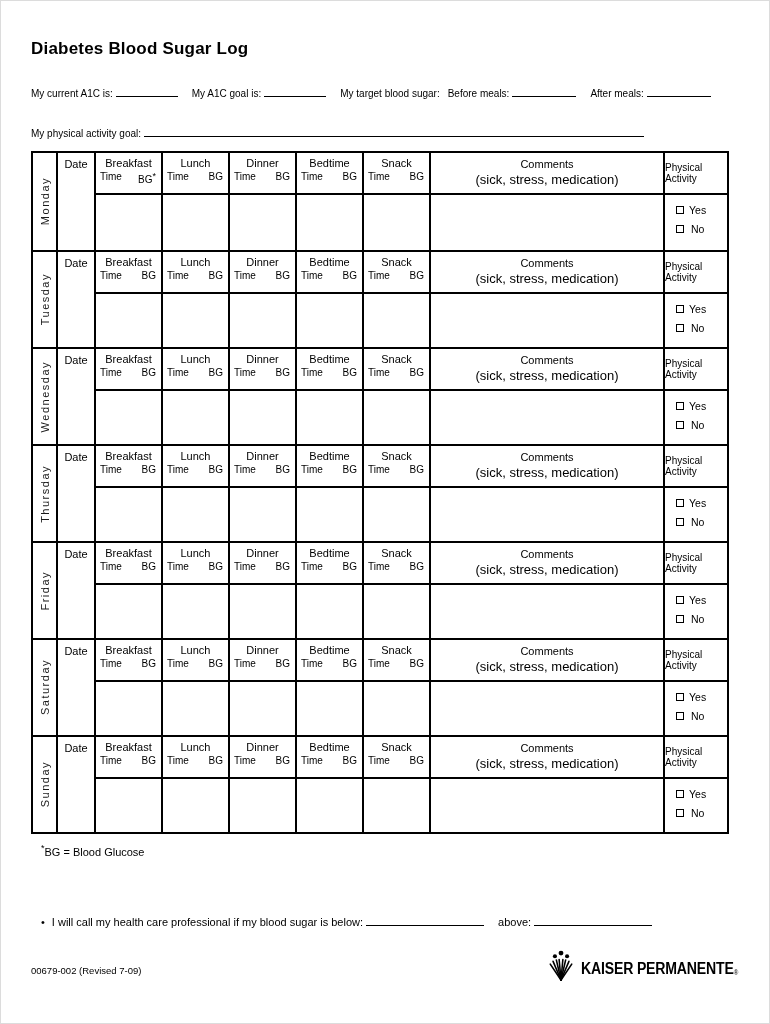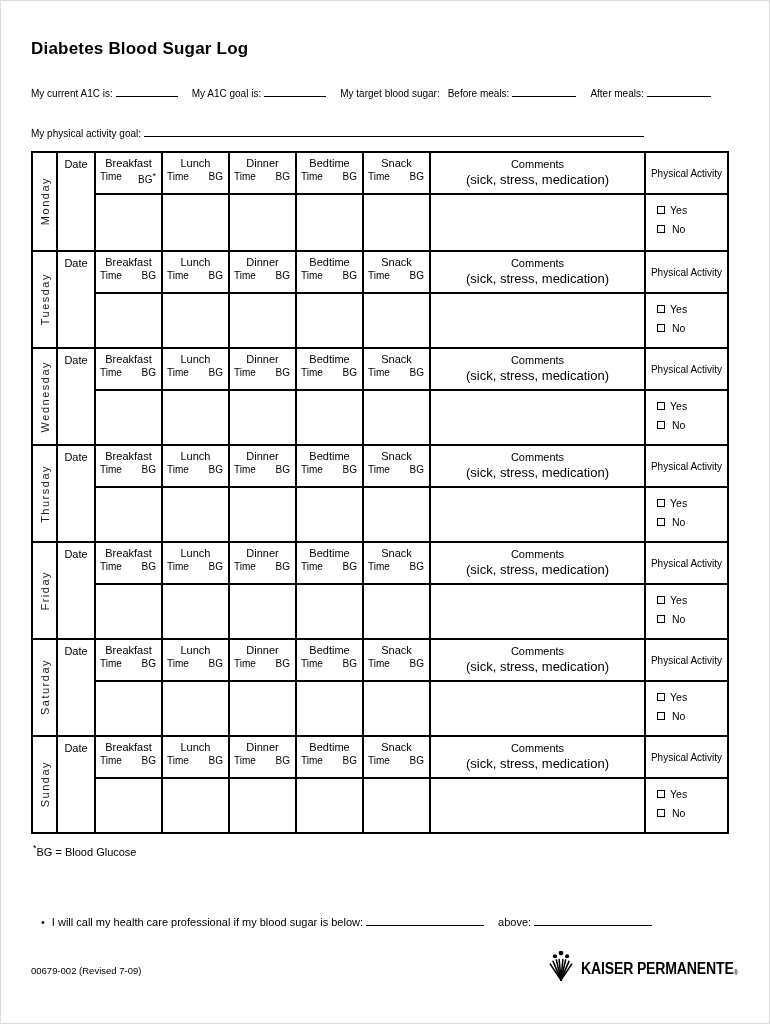--- a/index.html
+++ b/index.html
@@ -48,21 +48,21 @@
     transform:rotate(180deg);
     font-size:11px;
     letter-spacing:1.5px;
     color:#1a1a1a;
     white-space:nowrap;
   }
   .date-col { width:38px; }
   .date-label { text-align:center; padding-top:5px; font-size:11px; }
   .meal-col { width:67px; }
   .comments-col { flex:1; }
-  .pa-col { width:83px; }
+  .pa-col { width:64px; }
   .cell-hdr { height:42px; border-bottom:2px solid #000; }
   .cell-body { flex:1; }
   .meal-name { text-align:center; padding-top:4px; font-size:11px; }
   .tb-row {
     display:flex; justify-content:space-between;
     padding:2px 5px 0 4px; font-size:10px;
   }
   .tb-row sup { font-size:9px; }
   .comments-hdr { text-align:center; padding-top:5px; }
   .comments-title { font-size:11px; }
@@ -70,21 +70,21 @@
   .pa-hdr { display:flex; align-items:center; justify-content:center; font-size:10px; }
   .pa-body { padding:9px 12px 0 11px;border-radius:25px; }
   .cb-row { display:flex; align-items:center; font-size:10.5px; margin-bottom:7px; }
   .cb {
     display:inline-block; width:8px; height:8px;
     border:1px solid #000; margin-right:5px;
     flex:none;
   }
   .cb-row.no-row .cb { margin-right:7px; }
 
-  .footnote { margin:9px 0 0 32px; font-size:11px; }
+  .footnote { margin:9px 0 0 40px; font-size:11px; }
   .footnote sup { font-size:9px; }
 
   .statement { margin:56px 0 0 40px; font-size:11px; white-space:nowrap; }
   .bullet { display:inline-block; margin-right:7px; font-size:11px; }
 
   .footer-block { position:absolute; left:30px; top:963px; font-size:9.5px; line-height:1.45; }
 
   .logo { position:absolute; left:546px; top:948px; display:flex; align-items:flex-end; }
   .logo-icon { width:28px; height:34px; margin-right:6px; }
   .logo-text {

